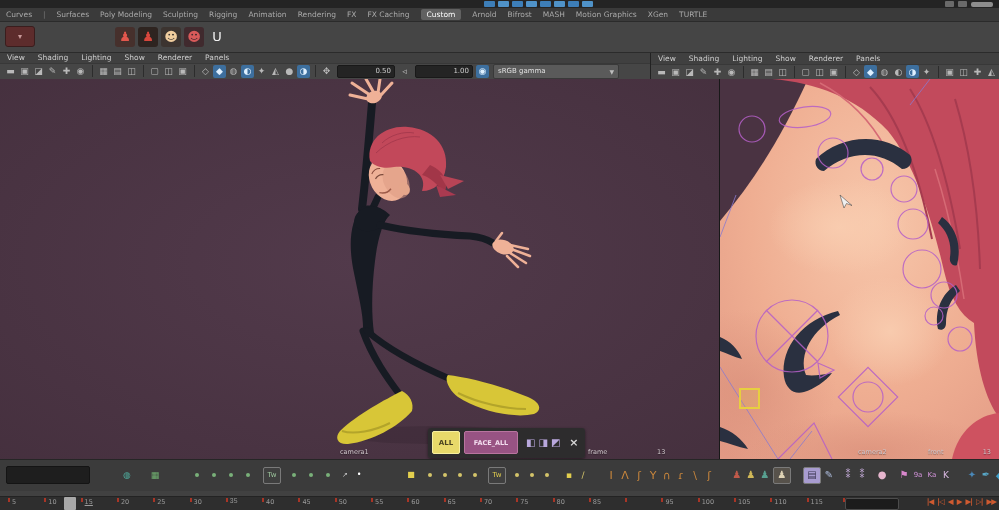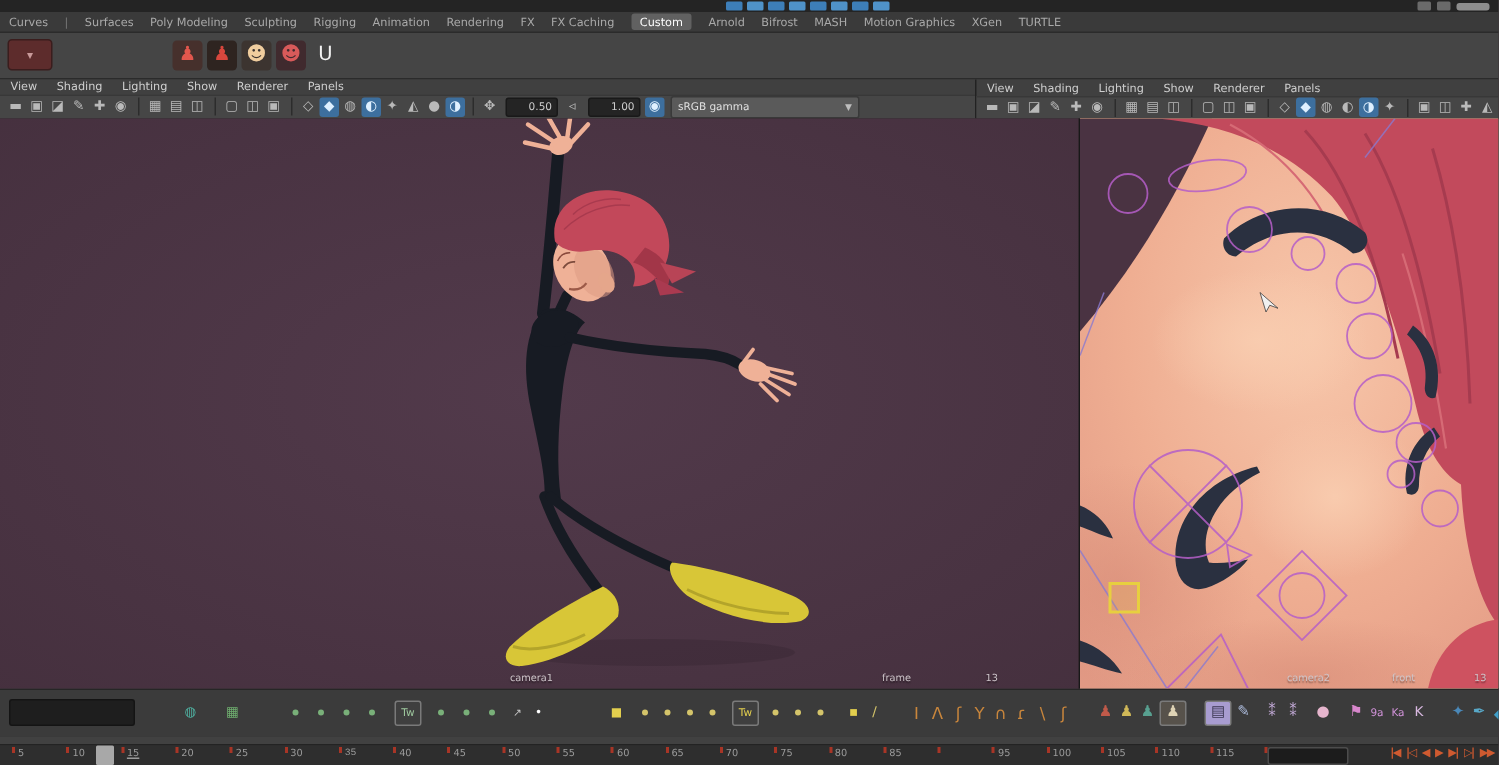--- a/index.html
+++ b/index.html
@@ -33,21 +33,21 @@
   .phead{display:flex;flex-direction:column;}
   .phead.left{width:719px;border-right:1px solid #222;}
   .phead.right{flex:1;}
   .pmenu{height:11px;display:flex;gap:13px;padding-left:7px;align-items:center;}
   .pmenu span{font-size:7.5px;color:#cecece;}
   .ptool{flex:1;display:flex;align-items:center;padding-left:4px;background:#464646;border-top:1px solid #383838;}
   .vp-icon{font-size:9px;color:#b9b9b9;width:13px;height:13px;display:flex;align-items:center;justify-content:center;border-radius:2px;margin-right:1px;}
   .vp-icon.hl{background:#3d6f9e;color:#dff0ff;}
   .vp-sep{width:1px;height:12px;background:#2c2c2c;margin:0 4px;}
   .vp-field{width:30px;height:11px;background:#242424;border:1px solid #191919;color:#cccccc;font-size:7px;
-    display:flex;align-items:center;justify-content:flex-end;padding-right:3px;margin:0 3px;border-radius:2px;}
+    display:flex;align-items:center;justify-content:flex-end;padding-right:3px;margin:0 3px;border-radius:2px;padding-left:23px;}
   .vp-dd{width:116px;height:13px;background:#5a5a5a;border:1px solid #393939;border-radius:2px;display:flex;
     align-items:center;justify-content:space-between;font-size:7px;color:#e0e0e0;padding:0 4px;margin-left:3px;}
   .vp-dd .arr{color:#bdbdbd;font-size:6px;}
 
   
   #viewports{display:flex;height:380px;background:#1e1e1e;}
   #vp-left{width:719px;position:relative;overflow:hidden;background:#4b3443;border-right:1px solid #181818;}
   #vp-right{flex:1;position:relative;overflow:hidden;background:#edab91;}
   .hud{position:absolute;font-size:6.5px;color:#cfc6cb;bottom:3px;text-shadow:0 1px 1px rgba(0,0,0,.4);}
 
@@ -277,20 +277,30 @@
         <path d="M402,312 C386,320 356,336 340,352 C334,359 338,366 348,365 C372,362 398,348 412,332 C414,324 410,316 402,312 Z" fill="#d8c637"></path>
         <path d="M342,352 C354,356 374,352 390,344" stroke="#b3a42a" stroke-width="2" fill="none"></path>
         <path d="M448,296 C466,298 500,306 528,318 C540,323 543,331 534,335 C512,340 478,331 458,318 C449,311 444,300 448,296 Z" fill="#d8c637"></path>
         <path d="M458,314 C478,324 506,330 526,330" stroke="#b3a42a" stroke-width="2" fill="none"></path>
       </svg>
 
       <span class="hud" style="left:340px;">camera1</span>
       <span class="hud" style="left:588px;">frame</span>
       <span class="hud" style="left:657px;">13</span>
 
+      <div id="popup">
+        <span class="pp-btn pp-all">ALL</span>
+        <span class="pp-btn pp-face">FACE_ALL</span>
+        <span id="pp-icons" style="display:flex;gap:2px;margin-left:3px;">
+            <span class="pp-ico">◧</span>
+            <span class="pp-ico">◨</span>
+            <span class="pp-ico">◩</span>
+          </span>
+        <span class="pp-x">×</span>
+      </div>
     </div>
 
     <div id="vp-right">
       <svg viewBox="0 0 279 380" width="279" height="380">
         <defs>
           <radialGradient id="skinG" cx="55%" cy="38%" r="80%">
             <stop offset="0%" stop-color="#f7c7ab"></stop>
               <stop offset="55%" stop-color="#efae92"></stop>
               <stop offset="100%" stop-color="#e29a85"></stop>
           </radialGradient>

